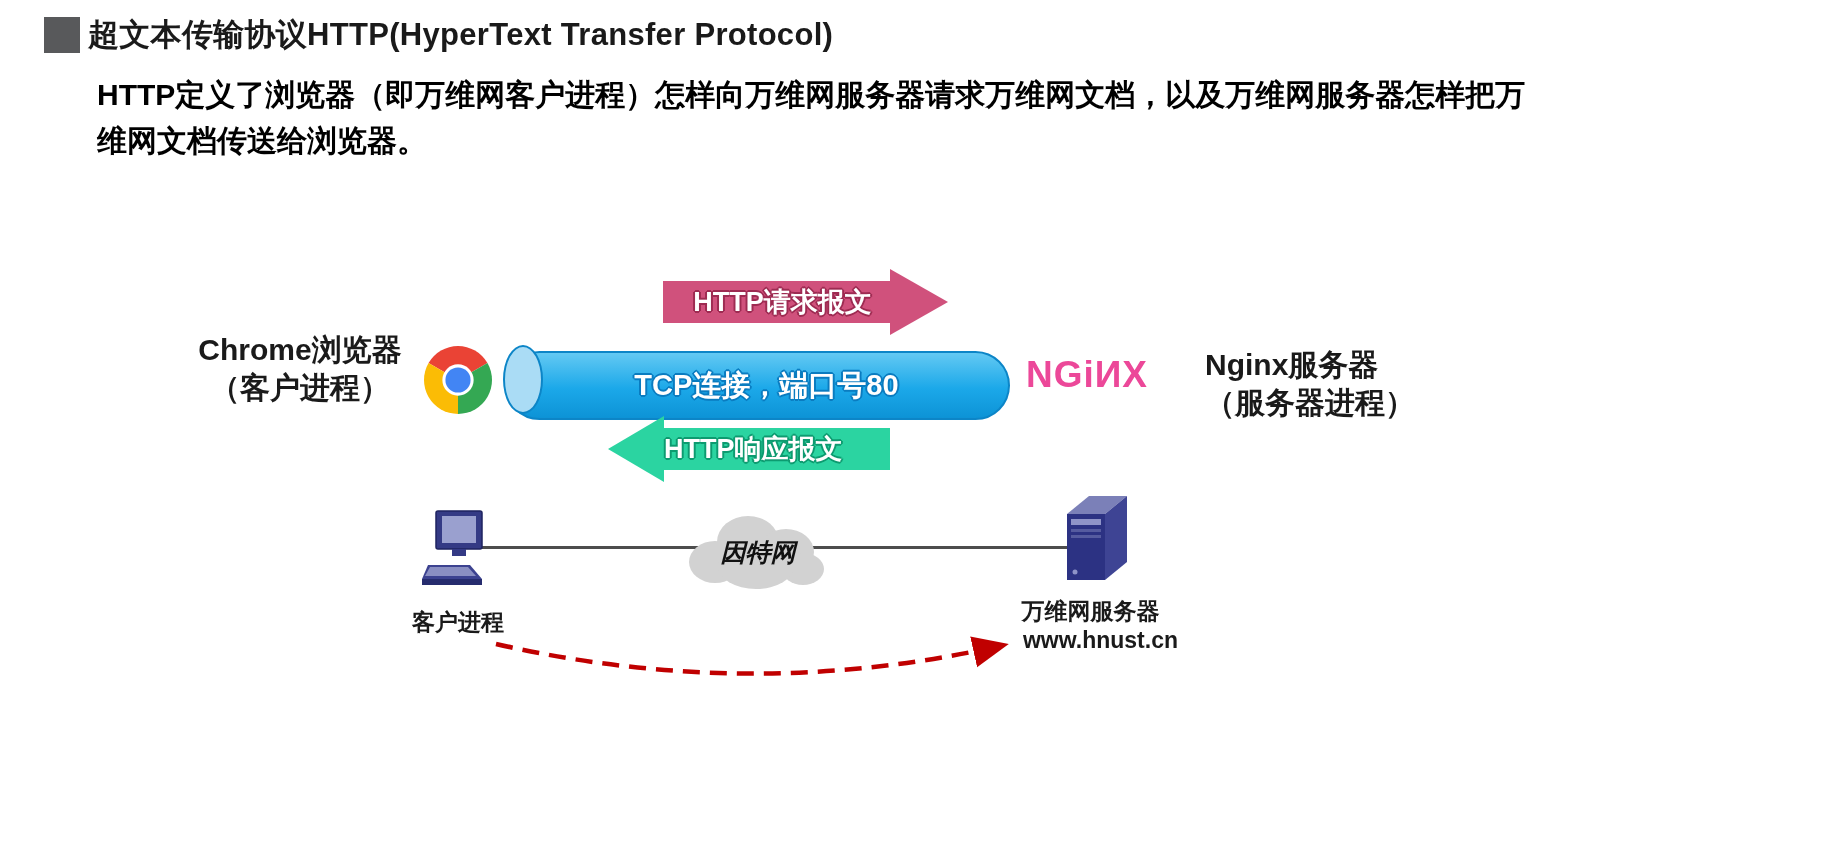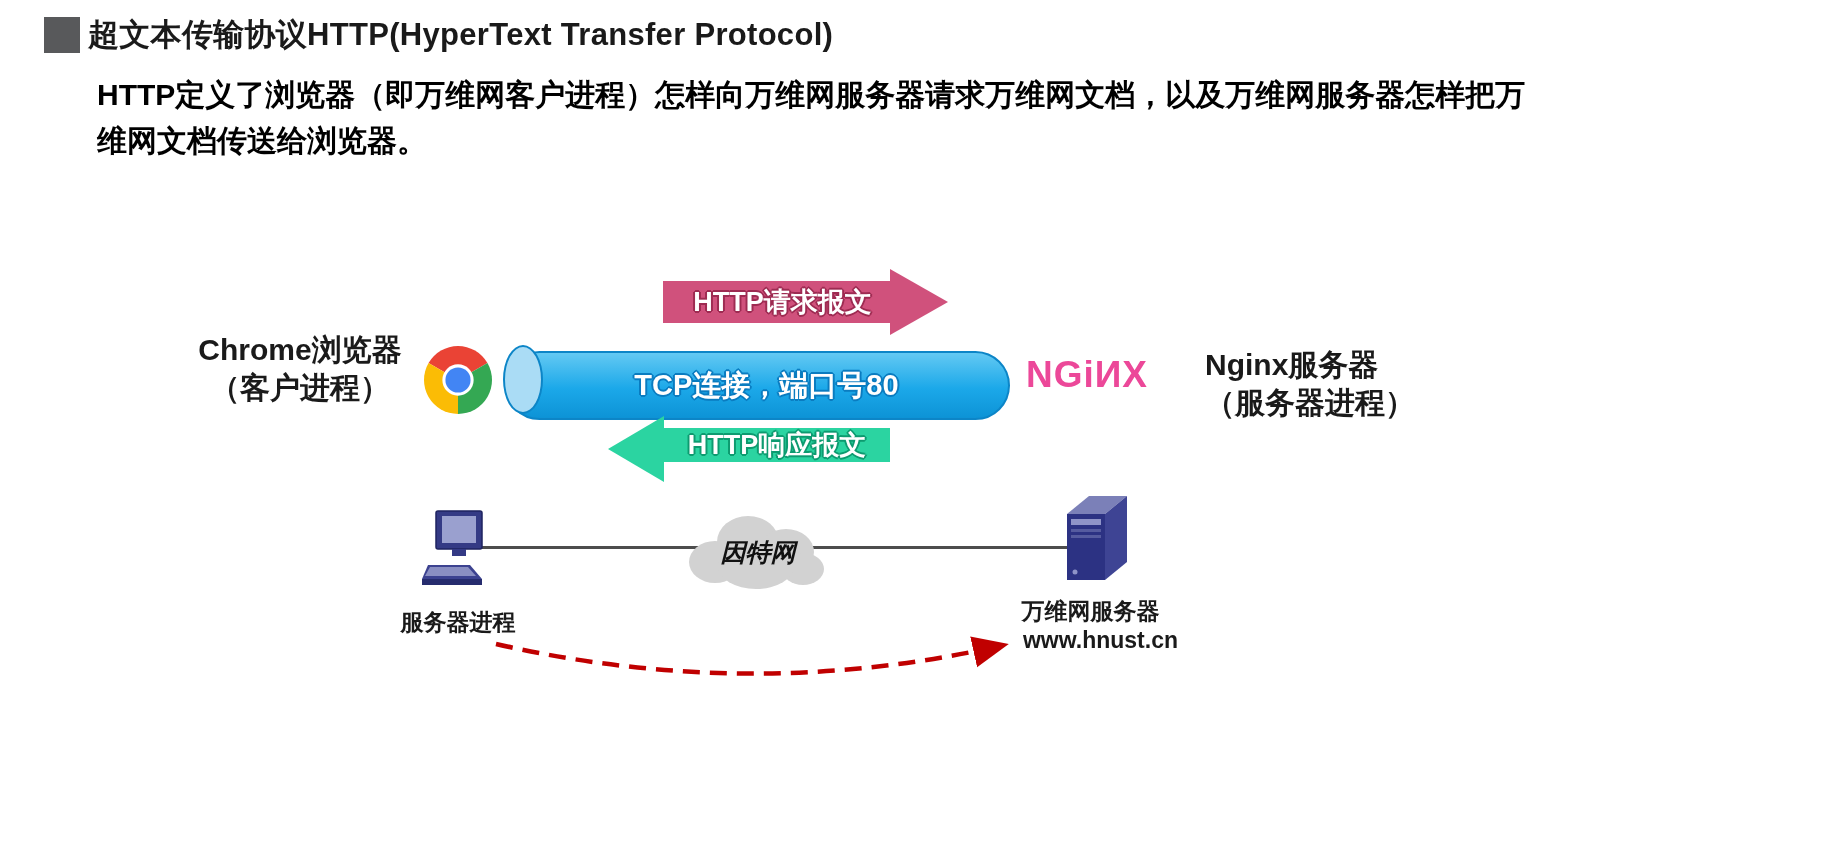--- a/index.html
+++ b/index.html
@@ -13,22 +13,22 @@
   .title{font-size:31px;font-weight:bold;color:#1a1a1a;letter-spacing:.3px;white-space:nowrap;}
   .description{
     position:absolute;left:97px;top:72px;width:1455px;margin:0;
     font-size:30px;font-weight:bold;line-height:46px;color:#000000;
   }
   
   .req-body{position:absolute;left:663px;top:281px;width:227px;height:42px;background:#d0517c;
     display:flex;align-items:center;justify-content:center;}
   .req-head{position:absolute;left:890px;top:269px;width:0;height:0;
     border-top:33px solid transparent;border-bottom:33px solid transparent;border-left:58px solid #d0517c;}
-  .resp-body{position:absolute;left:664px;top:428px;width:226px;height:34px;background:#2bd4a1;
-    display:flex;align-items:center;justify-content:center;}
+  .resp-body{position:absolute;left:664px;top:428px;width:226px;height:42px;background:#2bd4a1;
+    display:flex;align-items:center;}
   .resp-head{position:absolute;left:608px;top:416px;width:0;height:0;
     border-top:33px solid transparent;border-bottom:33px solid transparent;border-right:56px solid #2bd4a1;}
   .arrow-label{font-size:27px;font-weight:bold;color:#fff;white-space:nowrap;}
   .req-body .arrow-label{text-shadow:-2px 0 #9e2b52,2px 0 #9e2b52,0 -2px #9e2b52,0 2px #9e2b52,
     -1px -1px #9e2b52,1px -1px #9e2b52,-1px 1px #9e2b52,1px 1px #9e2b52;margin-left:12px;}
   .resp-body .arrow-label{text-shadow:-2px 0 #0d9b70,2px 0 #0d9b70,0 -2px #0d9b70,0 2px #0d9b70,
     -1px -1px #0d9b70,1px -1px #0d9b70,-1px 1px #0d9b70,1px 1px #0d9b70;}
   
   .pipe{position:absolute;left:505px;top:345px;width:505px;height:69px;box-sizing:border-box;
     background:linear-gradient(#63c9f3,#1ba8e9 55%,#0d93d6);
@@ -131,21 +131,21 @@
   <svg class="tower-icon" viewBox="0 0 75 98" aria-hidden="true">
     <polygon points="12,22 34,4 72,4 50,22" fill="#7b80b8"></polygon>
     <polygon points="50,22 72,4 72,70 50,88" fill="#3e4494"></polygon>
     <rect x="12" y="22" width="38" height="66" fill="#2c3283"></rect>
     <rect x="16" y="27" width="30" height="6" fill="#8f94c8"></rect>
     <rect x="16" y="37" width="30" height="3" fill="#555b9f"></rect>
     <rect x="16" y="43" width="30" height="3" fill="#555b9f"></rect>
     <circle cx="20" cy="80" r="2.5" fill="#8f94c8"></circle>
   </svg>
 
-  <div class="host-label">服务器进程</div>
+  <div class="host-label">客户进程</div>
   <div class="ws-label">万维网服务器</div>
   <div class="ws-domain">www.hnust.cn</div>
 
   <svg class="red-arc" viewBox="0 0 560 76" aria-hidden="true">
     <defs>
       <marker id="redarrow" markerWidth="9" markerHeight="8" refX="6" refY="3.5" orient="auto" markerUnits="strokeWidth">
         <path d="M0,0 L8,3.5 L0,7 Z" fill="#c00000"></path>
       </marker>
     </defs>
     <path d="M18,20 Q272,78 522,22" fill="none" stroke="#c00000" stroke-width="4.5" stroke-dasharray="17 10" marker-end="url(#redarrow)"></path>

